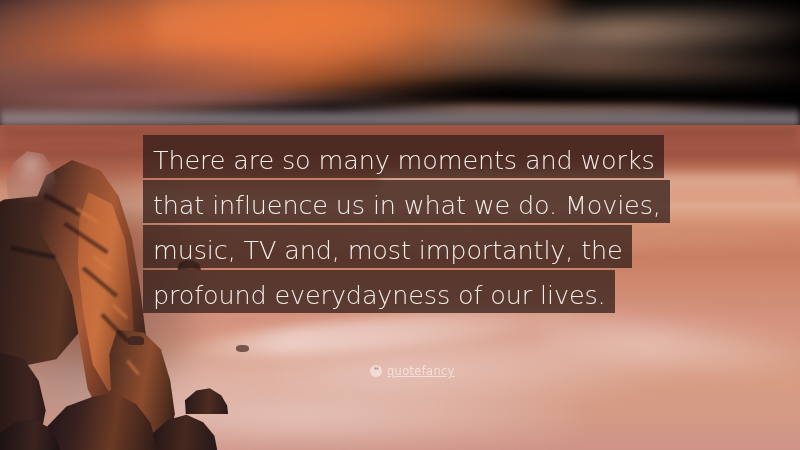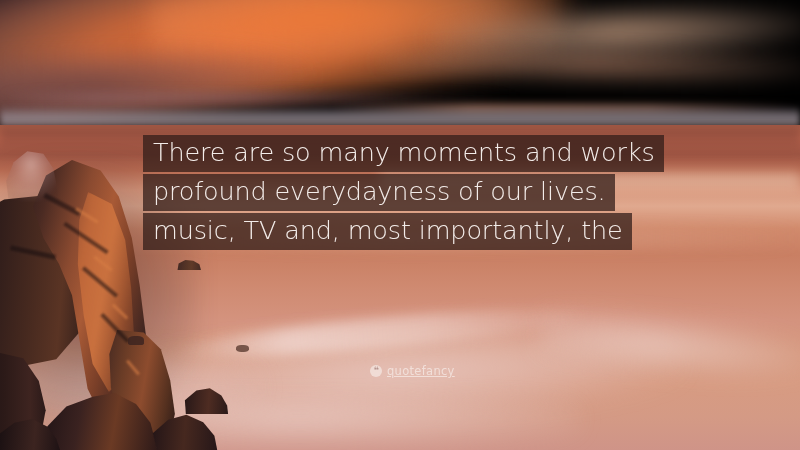--- a/index.html
+++ b/index.html
@@ -383,21 +383,21 @@
   .qline {
     display: table;
     background: rgba(48,28,24,0.74);
     color: #f3ece9;
     font-family: "DejaVu Sans", sans-serif;
     font-size: 25.5px;
     font-weight: 300;
     line-height: 35px;
     height: 37px;
     letter-spacing: -0.15px;
-    padding: 0 9px 0 10px;
+    padding: 8px 9px 0 10px;
     margin-bottom: 2px;
     white-space: nowrap;
     box-sizing: border-box;
   }
 
   
   .author {
     position: absolute;
     left: 360px;
     top: 300px;
@@ -515,22 +515,23 @@
          background:linear-gradient(95deg,#2a1a1a 0%,#50301f 60%,#2a1a18 100%);
          clip-path:polygon(6% 100%,10% 46%,36% 16%,66% 22%,90% 52%,96% 100%);opacity:.85;"></div>
     <div class="frock" style="left:128px;top:336px;width:16px;height:9px;
          background:#3a2320;border-radius:40% 40% 20% 20%;opacity:.8;"></div>
     <div class="frock" style="left:236px;top:345px;width:13px;height:7px;
          background:#4a2c22;border-radius:40%;opacity:.7;"></div>
   </div>
 
   <div class="quote-block">
     <div class="qline">There are so many moments and works</div>
+    <div class="qline">that influence us in what we do. Movies,</div>
+    <div class="qline">music, TV and, most importantly, the</div>
     <div class="qline">profound everydayness of our lives.</div>
-    <div class="qline">music, TV and, most importantly, the</div>
   </div>
 
 
   <div class="watermark">
     <span class="wm-badge">
       <span>❝</span>
     </span>
     <span class="wm-text">quotefancy</span>
   </div>
 

